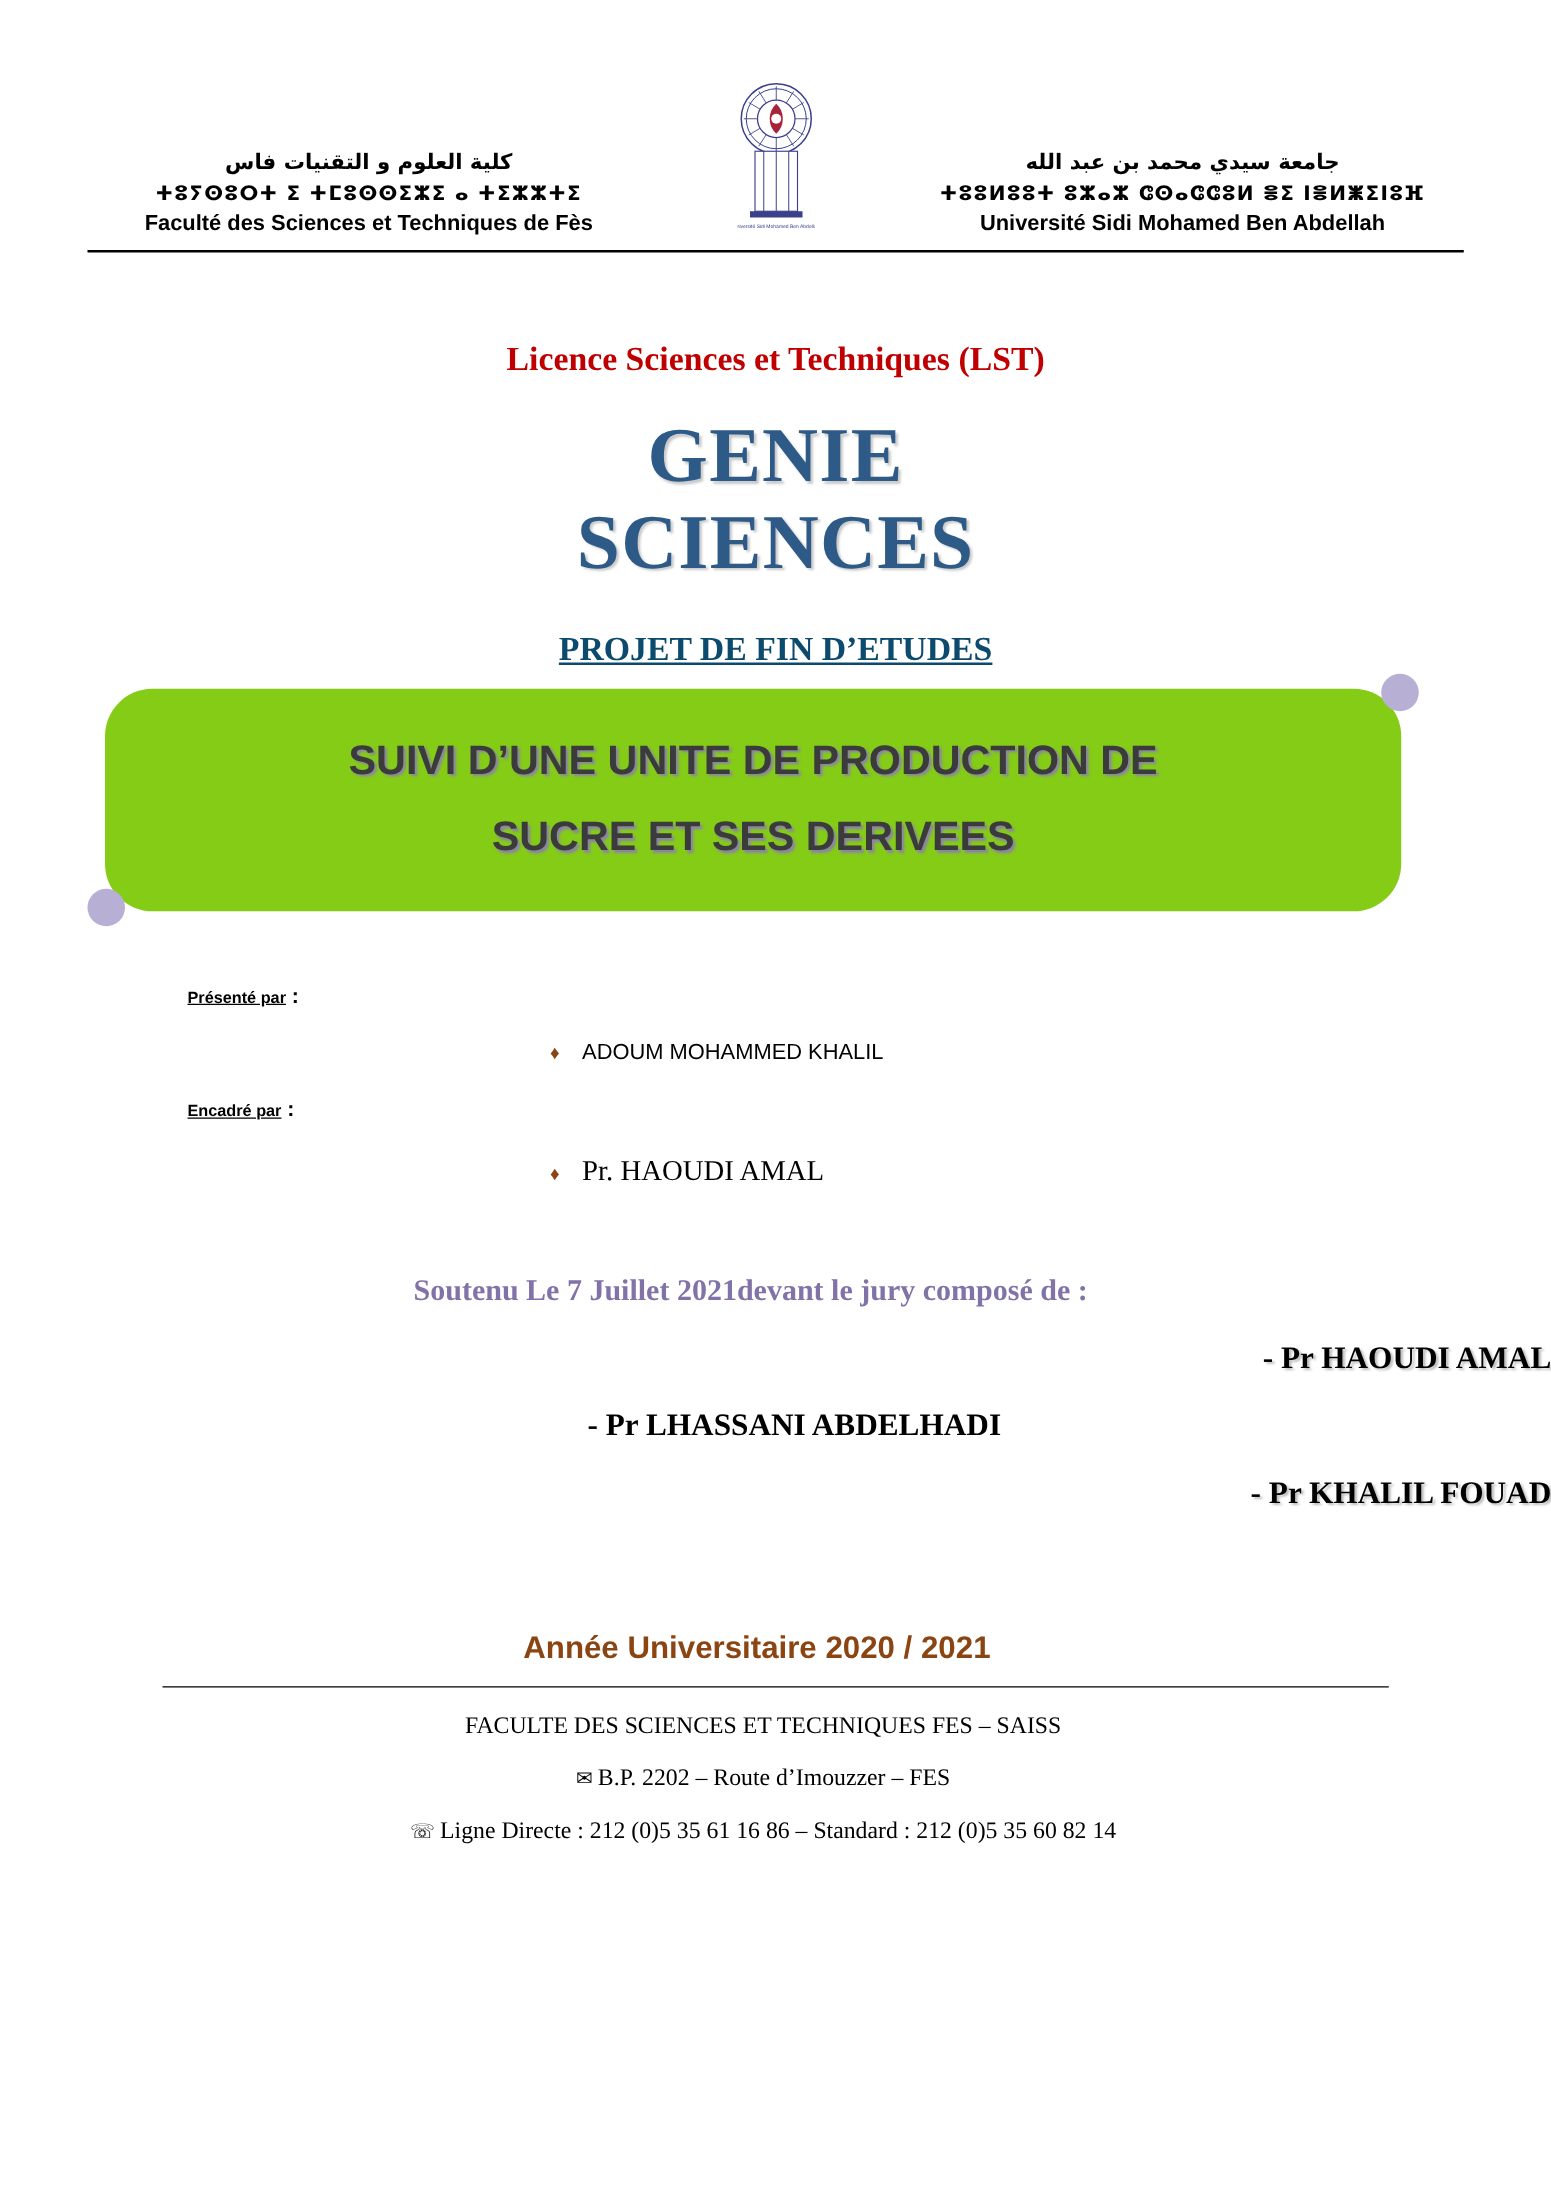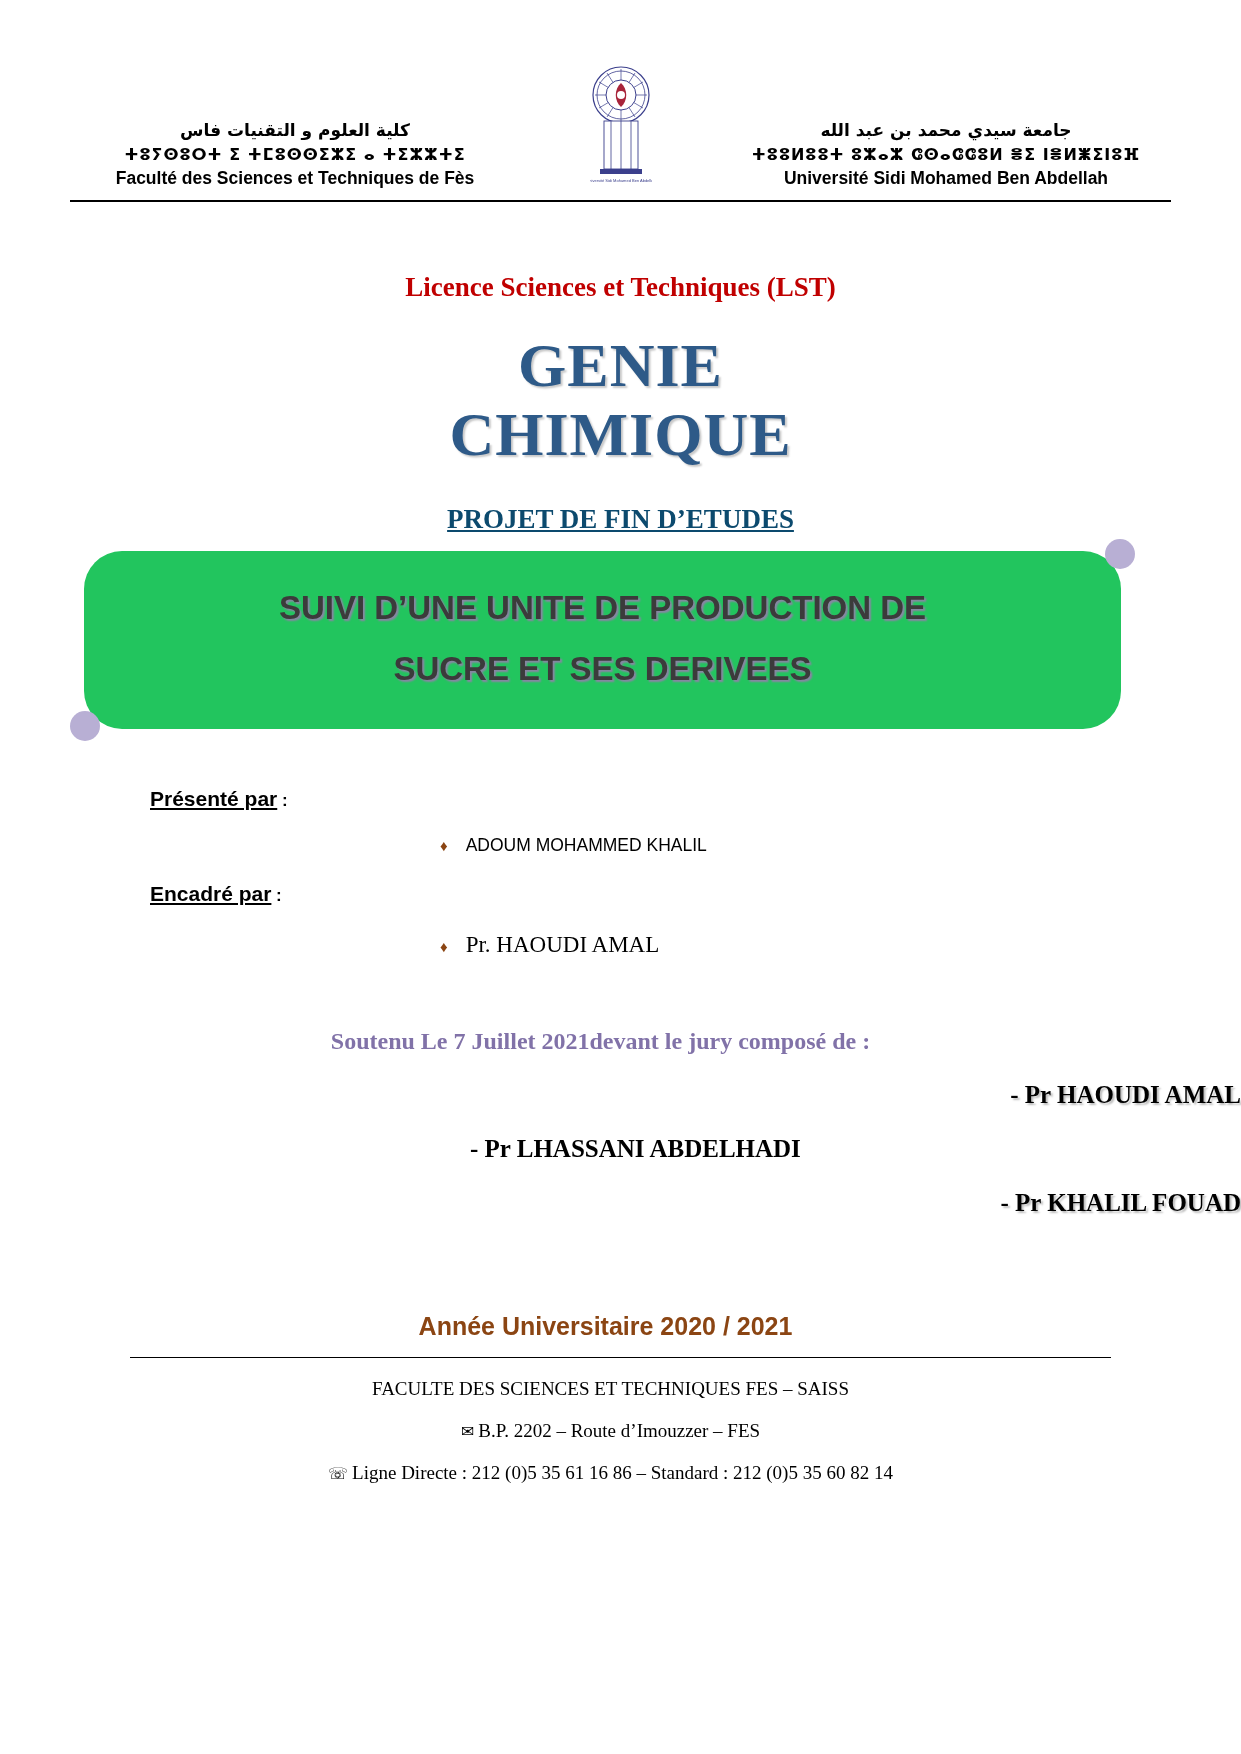--- a/index.html
+++ b/index.html
@@ -99,21 +99,21 @@
     font-family: "Liberation Serif", serif;
     font-weight: bold;
     font-size: 27px;
     color: #0c4a6e;
     text-decoration: underline;
     margin-top: 34px;
   }
 
   .subject-box {
     margin: 16px 120px 0 84px;
-    background: #22c55e;
+    background: #84cc16;
     border-radius: 38px;
     padding: 26px 30px 30px 30px;
     text-align: center;
     position: relative;
   }
   .subject-box .line {
     font-family: "Liberation Sans", sans-serif;
     font-weight: bold;
     font-size: 33px;
     color: #3B3B3B;
@@ -130,21 +130,21 @@
   .subject-notch-r { right: -14px; top: -12px; }
 
   
   .people {
     margin-top: 58px;
     padding: 0 150px;
   }
   .label {
     font-family: "Liberation Sans", sans-serif;
     font-weight: bold;
-    font-size: 21px;
+    font-size: 13px;
     text-decoration: underline;
     display: inline-block;
   }
   .label-suffix {
     font-family: "Liberation Sans", sans-serif;
     font-weight: bold;
     font-size: 17px;
     text-decoration: none;
   }
   .bullet-row {
@@ -267,21 +267,21 @@
       <div class="hdr-fr">Université Sidi Mohamed Ben Abdellah</div>
     </div>
   </div>
 
   <hr class="header-rule">
 
   <div class="lst">Licence Sciences et Techniques (LST)</div>
 
   <div class="bigtitle">
     <div>GENIE</div>
-    <div>CHIMIQUE</div>
+    <div>SCIENCES</div>
   </div>
 
   <div class="pfe">PROJET DE FIN D’ETUDES</div>
 
   <div class="subject-box">
     <span class="subject-notch-l"></span>
     <span class="subject-notch-r"></span>
     <div class="line">SUIVI D’UNE UNITE DE PRODUCTION DE</div>
     <div class="line">SUCRE ET SES DERIVEES</div>
   </div>

